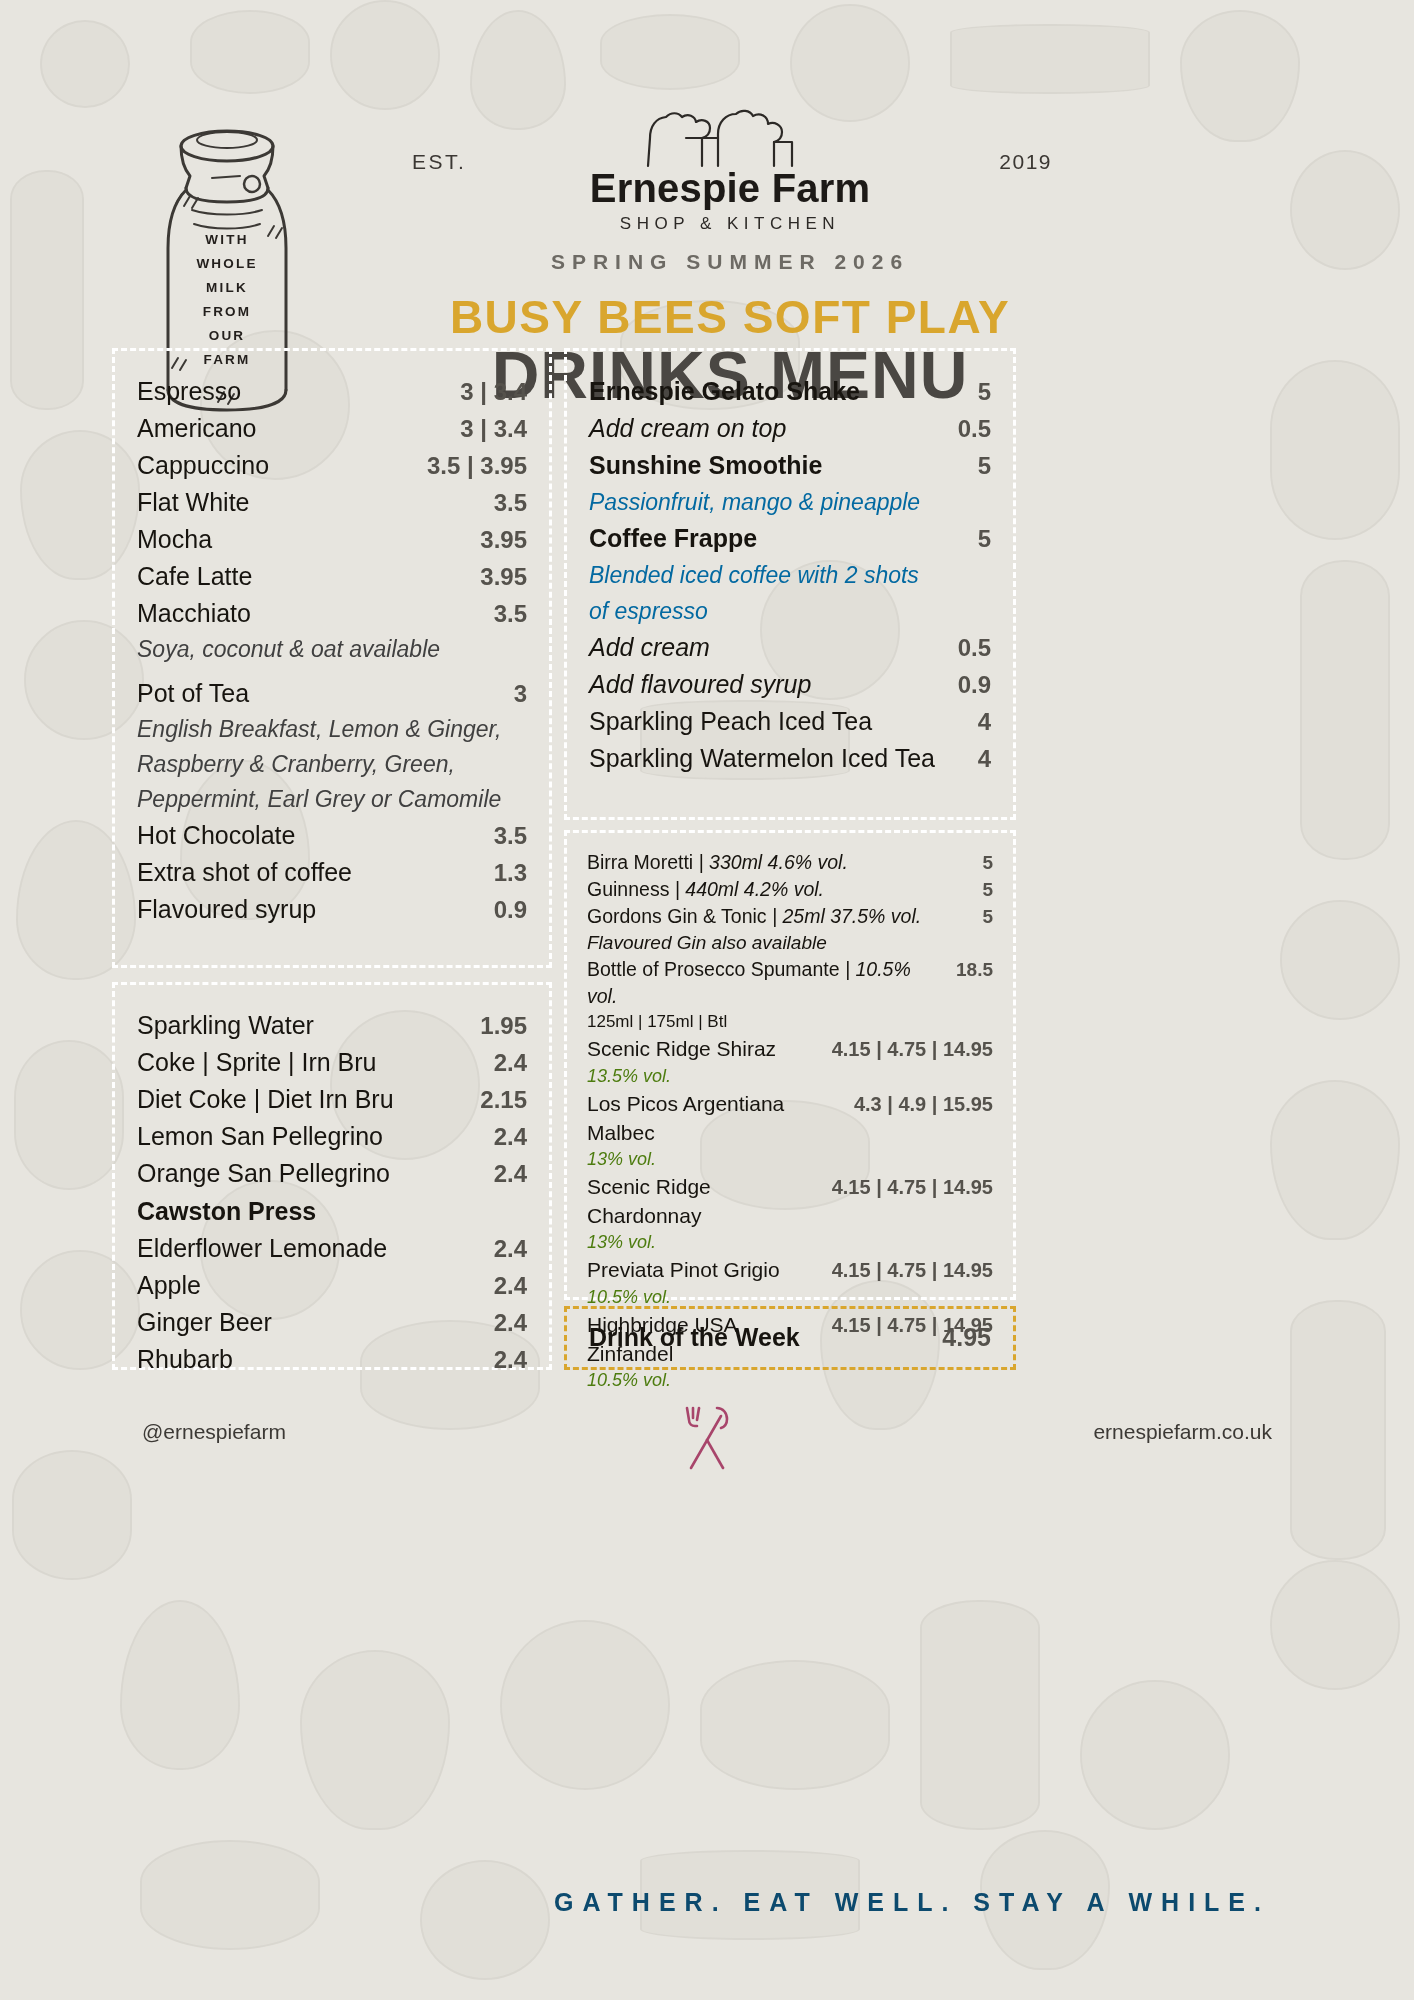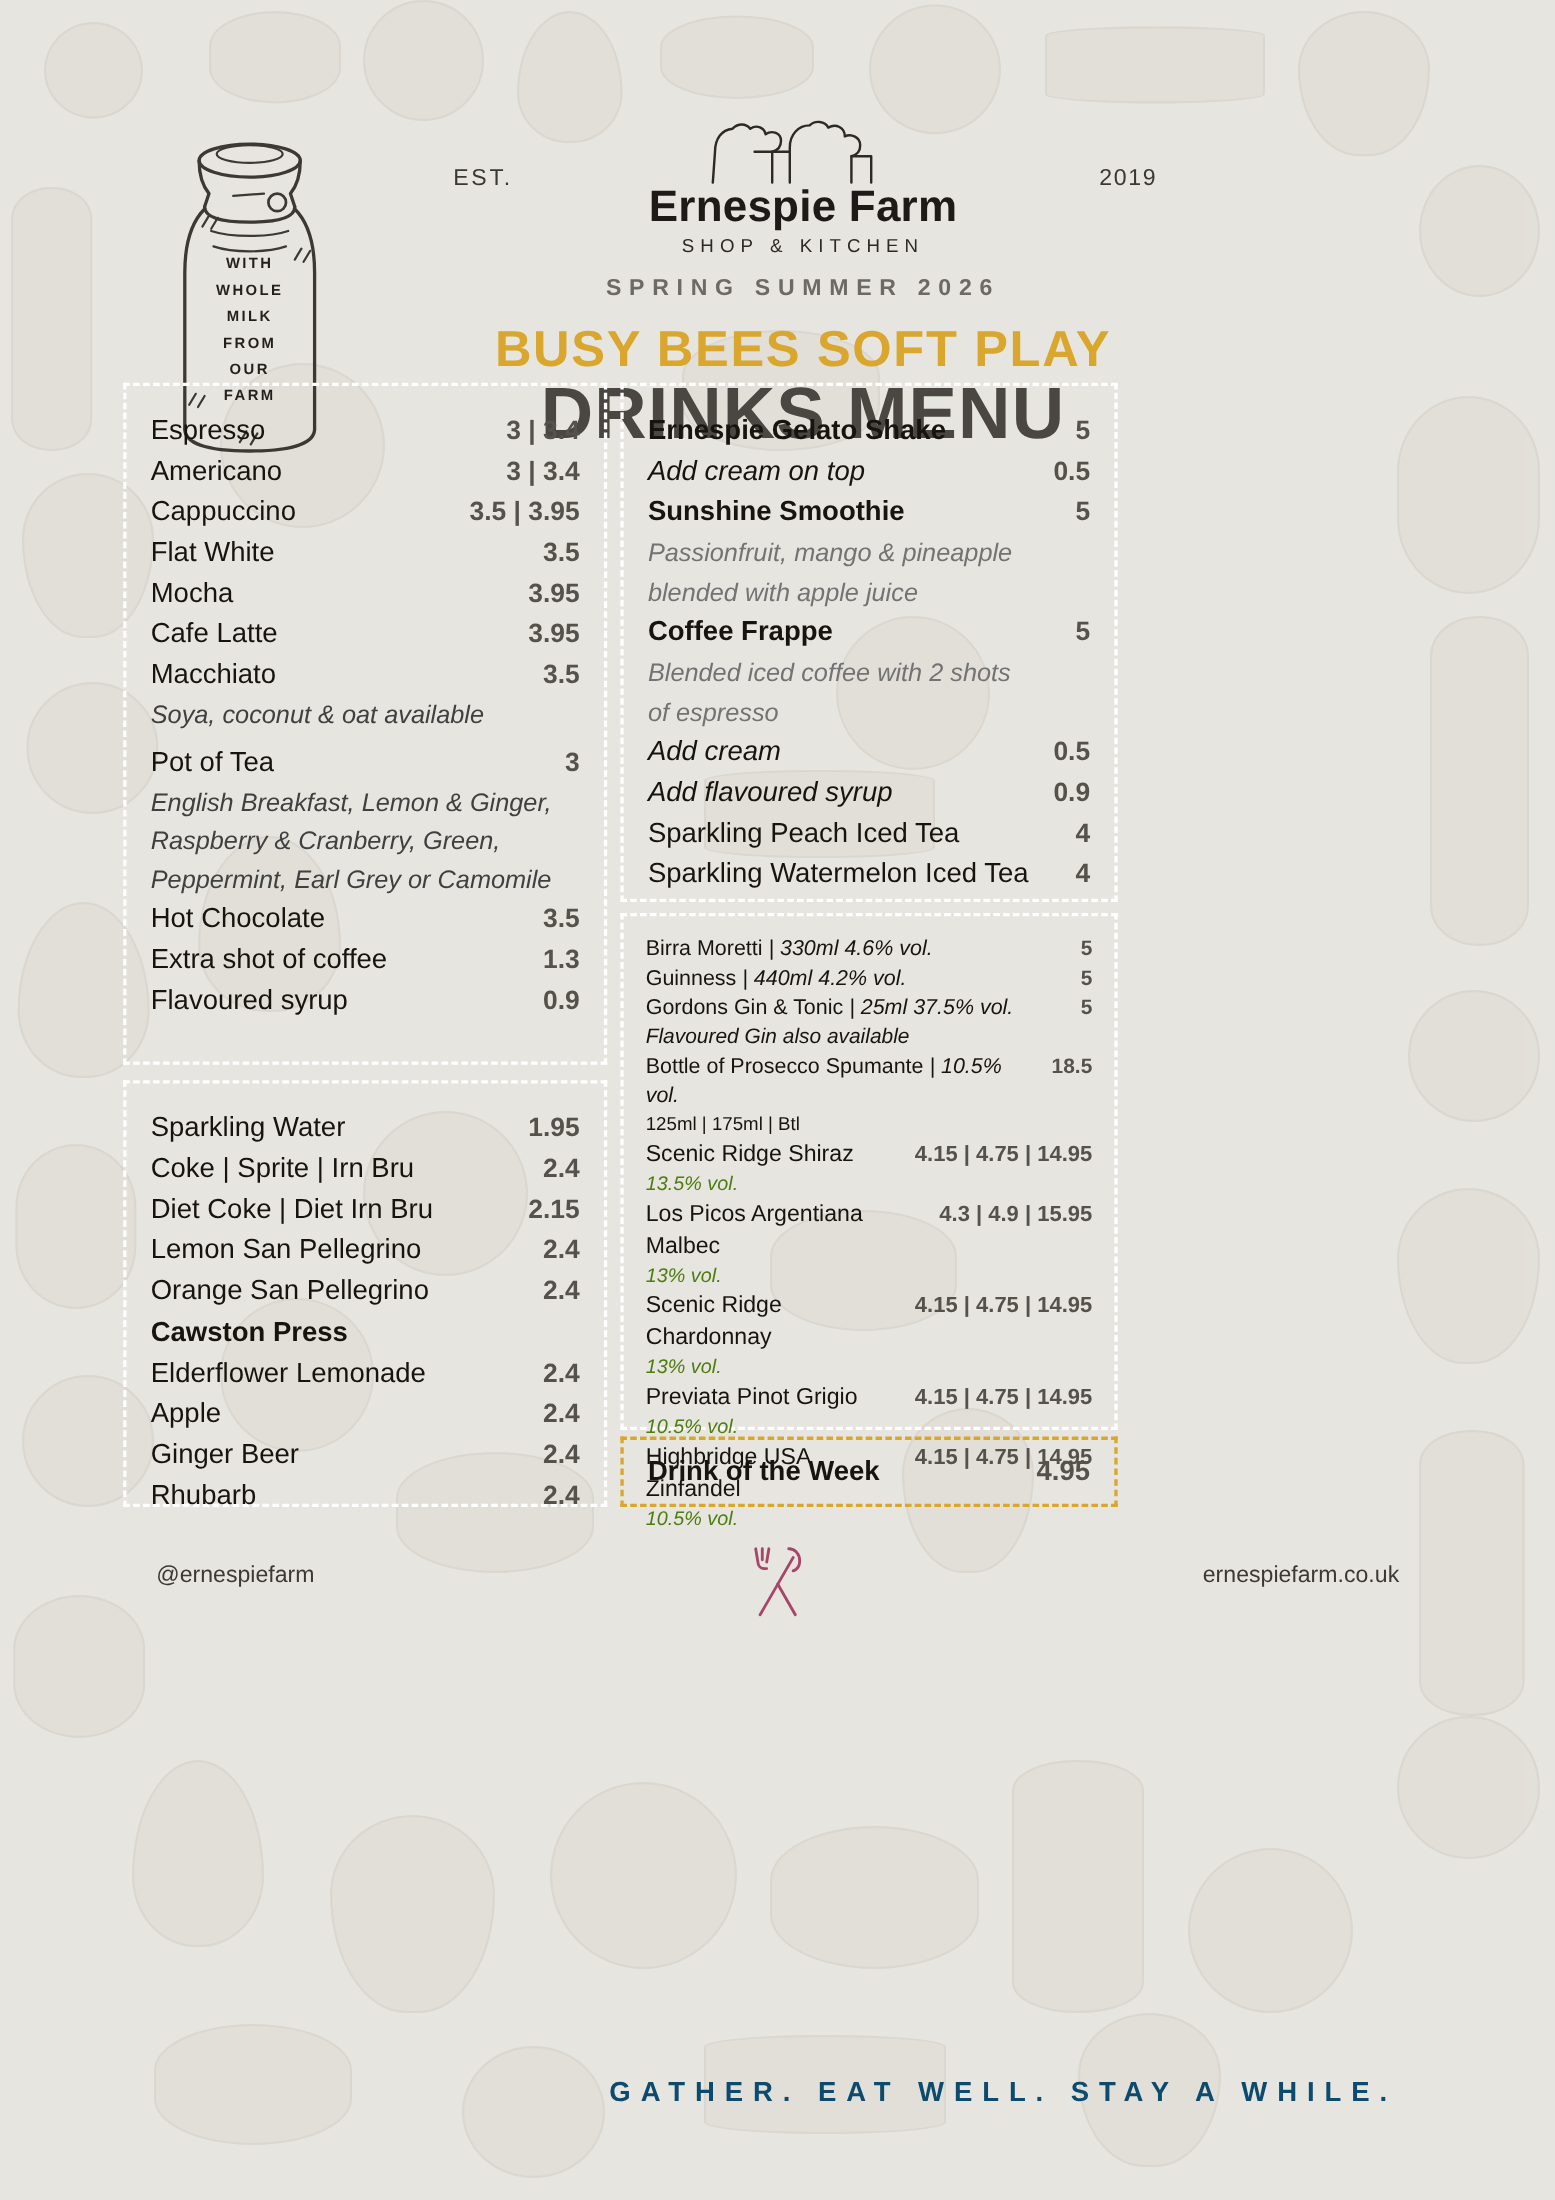--- a/index.html
+++ b/index.html
@@ -138,21 +138,21 @@
 
   
   #panel-soft .row       { font-size: 25px; line-height: 36px; }
   #panel-soft .pr        { font-size: 24px; }
   #panel-soft .hd        { font-weight: 700; font-size: 25px; line-height: 38px; color: #17140f; }
 
   
   #panel-cold .row       { font-size: 25px; line-height: 36px; }
   #panel-cold .pr        { font-size: 24px; }
   #panel-cold .hd .nm    { font-weight: 700; }
-  #panel-cold .desc      { font-size: 23px; line-height: 36px; font-style: italic; color: #737373; }
+  #panel-cold .desc      { font-size: 23px; line-height: 36px; font-style: italic; color: #0369a1; }
 
   
   #panel-booze .list     { padding: 16px 20px 0 20px; }
   #panel-booze .row      { font-size: 19.5px; line-height: 27px; }
   #panel-booze .pr       { font-size: 19px; }
   #panel-booze .it       { font-style: italic; }
   #panel-booze .note     { font-size: 19px; line-height: 26px; font-style: italic; color: #17140f; }
   #panel-booze .sizes    { font-size: 17px; color: #17140f; line-height: 24px; }
   #panel-booze .wrow     { font-size: 21px; line-height: 29px; }
   #panel-booze .wrow .pr { font-size: 20px; }
@@ -403,21 +403,20 @@
         </div>
         <div class="row ">
           <span class="nm " style="font-style: italic;">Add cream on top</span>
           <span class="pr ">0.5</span>
         </div>
         <div class="row hd">
           <span class="nm " style="font-weight: 700;">Sunshine Smoothie</span>
           <span class="pr ">5</span>
         </div>
         <div class="desc">Passionfruit, mango &amp; pineapple</div>
-        <div class="desc">blended with apple juice</div>
         <div class="row hd">
           <span class="nm " style="font-weight: 700;">Coffee Frappe</span>
           <span class="pr ">5</span>
         </div>
         <div class="desc">Blended iced coffee with 2 shots</div>
         <div class="desc">of espresso</div>
         <div class="row ">
           <span class="nm " style="font-style: italic;">Add cream</span>
           <span class="pr ">0.5</span>
         </div>

